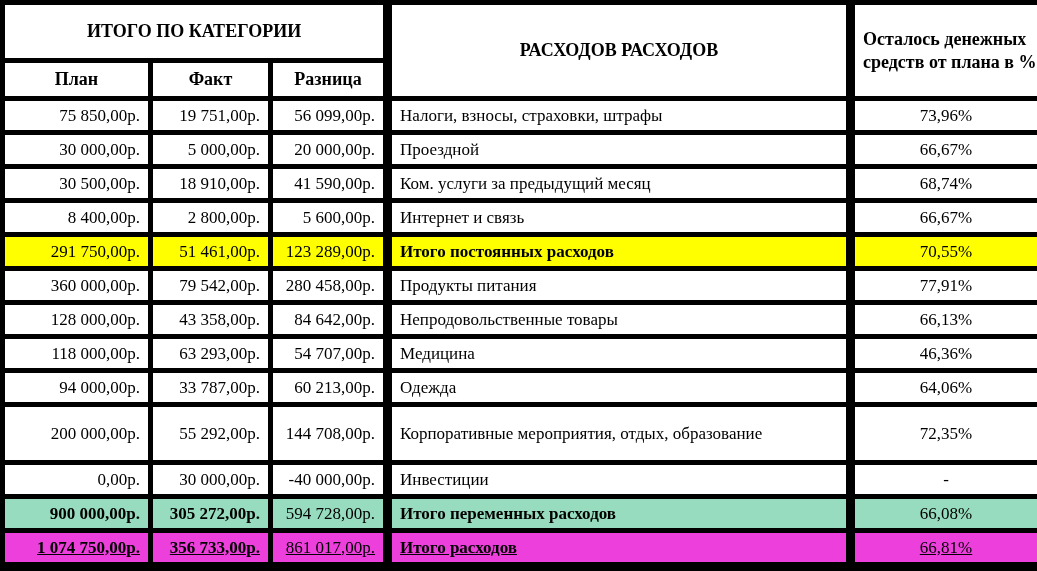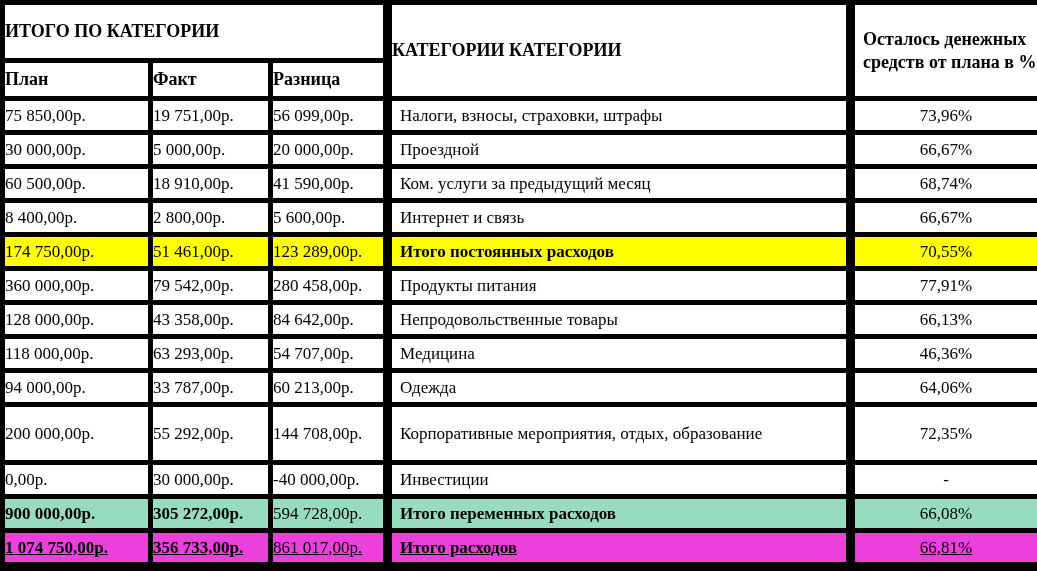--- a/index.html
+++ b/index.html
@@ -23,36 +23,36 @@
     font-size: 17px;
     color: #000000;
     overflow: hidden;
     white-space: nowrap;
     vertical-align: middle;
     padding: 0;
   }
   thead th {
     font-weight: bold;
     font-size: 18px;
-    text-align: left;
+    text-align: center;
   }
   tr.head-group { height: 58px; }
   tr.head-cols  { height: 38px; }
   th.cat-head   { border-left: 9px solid var(--border, #000); }
   th.pct-head   {
     border-left: 9px solid var(--border, #000);
     text-align: left;
     padding-left: 8px;
     white-space: normal;
     line-height: 1.25;
   }
   tbody tr { height: 34px; }
   tbody tr.row-tall { height: 58px; }
   td.cell-plan, td.cell-fact, td.cell-diff {
-    text-align: left;
+    text-align: right;
     padding-right: 8px;
   }
   td.cell-category {
     text-align: left;
     padding-left: 8px;
     border-left: 9px solid var(--border, #000);
     margin-top: 20px;
   }
   td.cell-remaining {
     text-align: center;
@@ -76,21 +76,21 @@
   <colgroup>
     <col style="width:148px">
     <col style="width:120px">
     <col style="width:117px">
     <col style="width:463px">
     <col style="width:189px">
   </colgroup>
   <thead>
     <tr class="head-group">
       <th colspan="3">ИТОГО ПО КАТЕГОРИИ</th>
-      <th rowspan="2" class="cat-head">КАТЕГОРИИ КАТЕГОРИИ</th>
+      <th rowspan="2" class="cat-head">РАСХОДОВ РАСХОДОВ</th>
       <th rowspan="2" class="pct-head">Осталось денежных средств от плана в %</th>
     </tr>
     <tr class="head-cols">
       <th>План</th>
       <th>Факт</th>
       <th>Разница</th>
     </tr>
   </thead>
   <tbody>
       <tr class="row-normal">
@@ -101,35 +101,35 @@
         <td class="cell-remaining">73,96%</td>
       </tr>
       <tr class="row-normal">
         <td class="cell-plan">30 000,00р.</td>
         <td class="cell-fact">5 000,00р.</td>
         <td class="cell-diff">20 000,00р.</td>
         <td class="cell-category">Проездной</td>
         <td class="cell-remaining">66,67%</td>
       </tr>
       <tr class="row-normal">
-        <td class="cell-plan">60 500,00р.</td>
+        <td class="cell-plan">30 500,00р.</td>
         <td class="cell-fact">18 910,00р.</td>
         <td class="cell-diff">41 590,00р.</td>
         <td class="cell-category">Ком. услуги за предыдущий месяц</td>
         <td class="cell-remaining">68,74%</td>
       </tr>
       <tr class="row-normal">
         <td class="cell-plan">8 400,00р.</td>
         <td class="cell-fact">2 800,00р.</td>
         <td class="cell-diff">5 600,00р.</td>
         <td class="cell-category">Интернет и связь</td>
         <td class="cell-remaining">66,67%</td>
       </tr>
       <tr class="row-subtotal-fixed">
-        <td class="cell-plan">174 750,00р.</td>
+        <td class="cell-plan">291 750,00р.</td>
         <td class="cell-fact">51 461,00р.</td>
         <td class="cell-diff">123 289,00р.</td>
         <td class="cell-category">Итого постоянных расходов</td>
         <td class="cell-remaining">70,55%</td>
       </tr>
       <tr class="row-normal">
         <td class="cell-plan">360 000,00р.</td>
         <td class="cell-fact">79 542,00р.</td>
         <td class="cell-diff">280 458,00р.</td>
         <td class="cell-category">Продукты питания</td>

